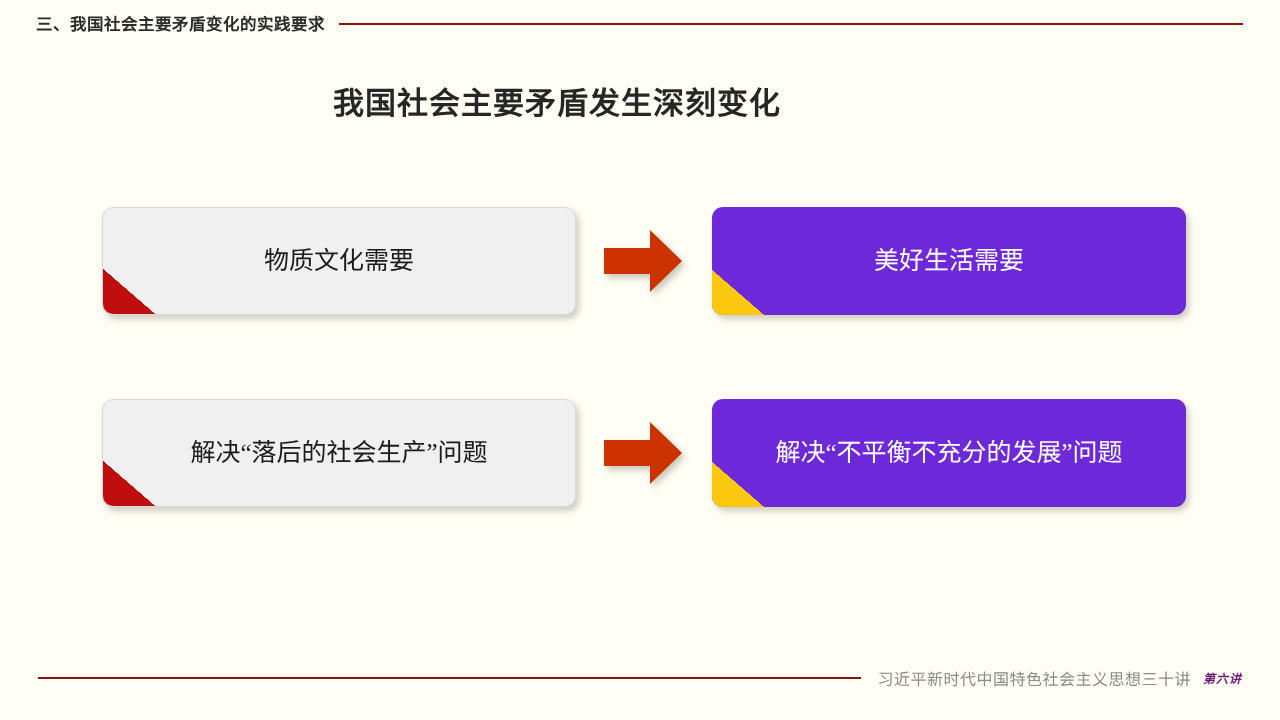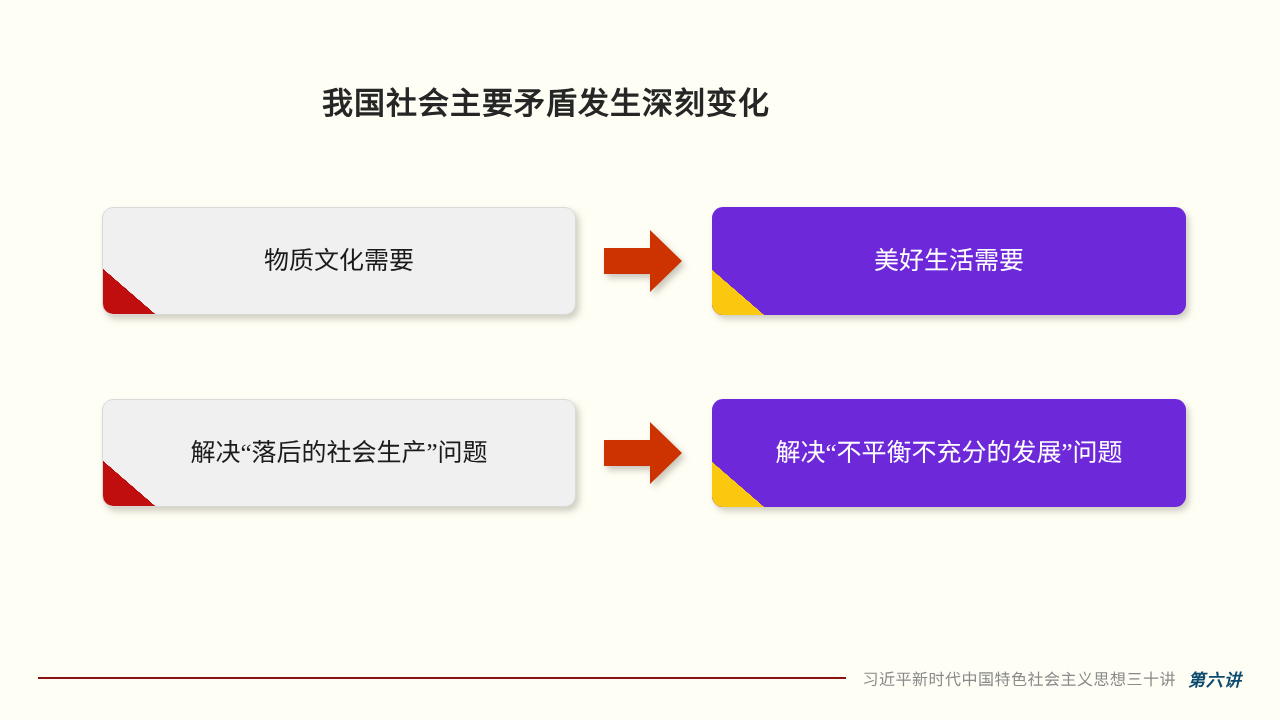--- a/index.html
+++ b/index.html
@@ -53,20 +53,21 @@
   .main-title {
     position: absolute;
     left: 0;
     top: 78px;
     width: 1092px;
     text-align: center;
     font-size: 31px;
     font-weight: bold;
     color: #262626;
     letter-spacing: 1px;
+    padding-left: 11px;
   }
 
   
   .diagram {
     position: absolute;
     left: 0;
     top: 0;
     width: 1280px;
     height: 720px;
   }
@@ -157,34 +158,38 @@
   .footer-text {
     font-size: 16px;
     font-weight: normal;
     color: #8a8a8a;
     letter-spacing: 0.5px;
     white-space: nowrap;
   }
   .footer-badge {
     margin-left: 12px;
     margin-right: 38px;
-    font-size: 17px;
+    font-size: 12px;
     font-weight: bold;
     font-style: italic;
-    color: #0c4a6e;
+    color: #701a75;
     font-family: "Liberation Serif", "DejaVu Serif", serif;
     letter-spacing: 1px;
     white-space: nowrap;
   }
 </style>
 </head>
 <body>
 
 <div class="slide">
 
+  <div class="header">
+    <div class="header-title">三、我国社会主要矛盾变化的实践要求</div>
+    <div class="header-rule"></div>
+  </div>
 
   <div class="main-title">我国社会主要矛盾发生深刻变化</div>
 
   <div class="diagram">
 
     <div class="row row-1">
       <div class="card card-left">
         <span class="corner-flag red"></span>
         <span class="card-label">物质文化需要</span>
       </div>

